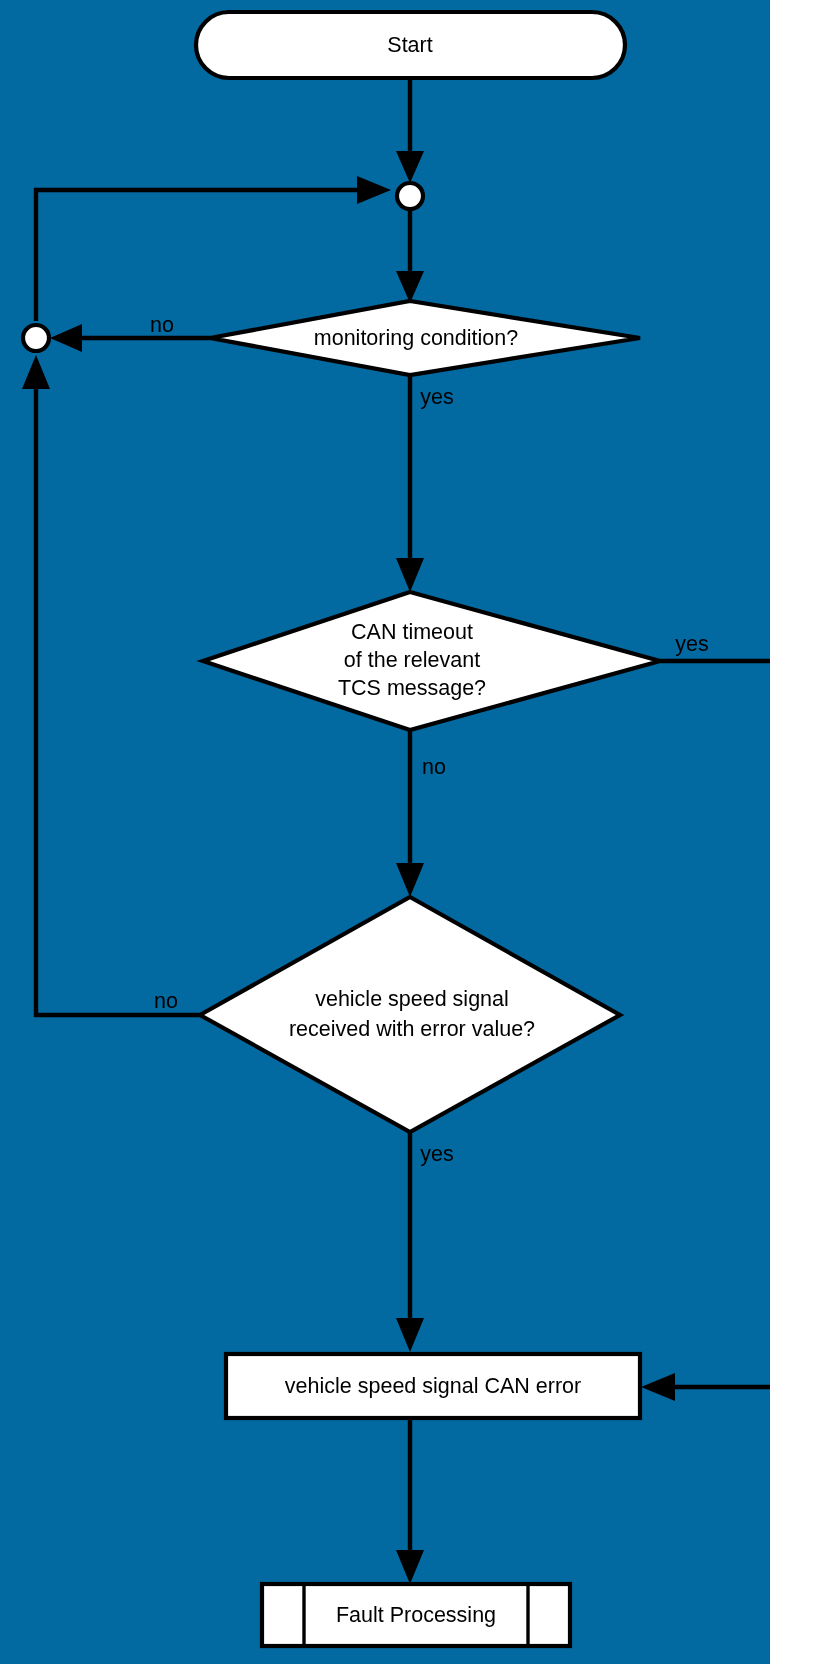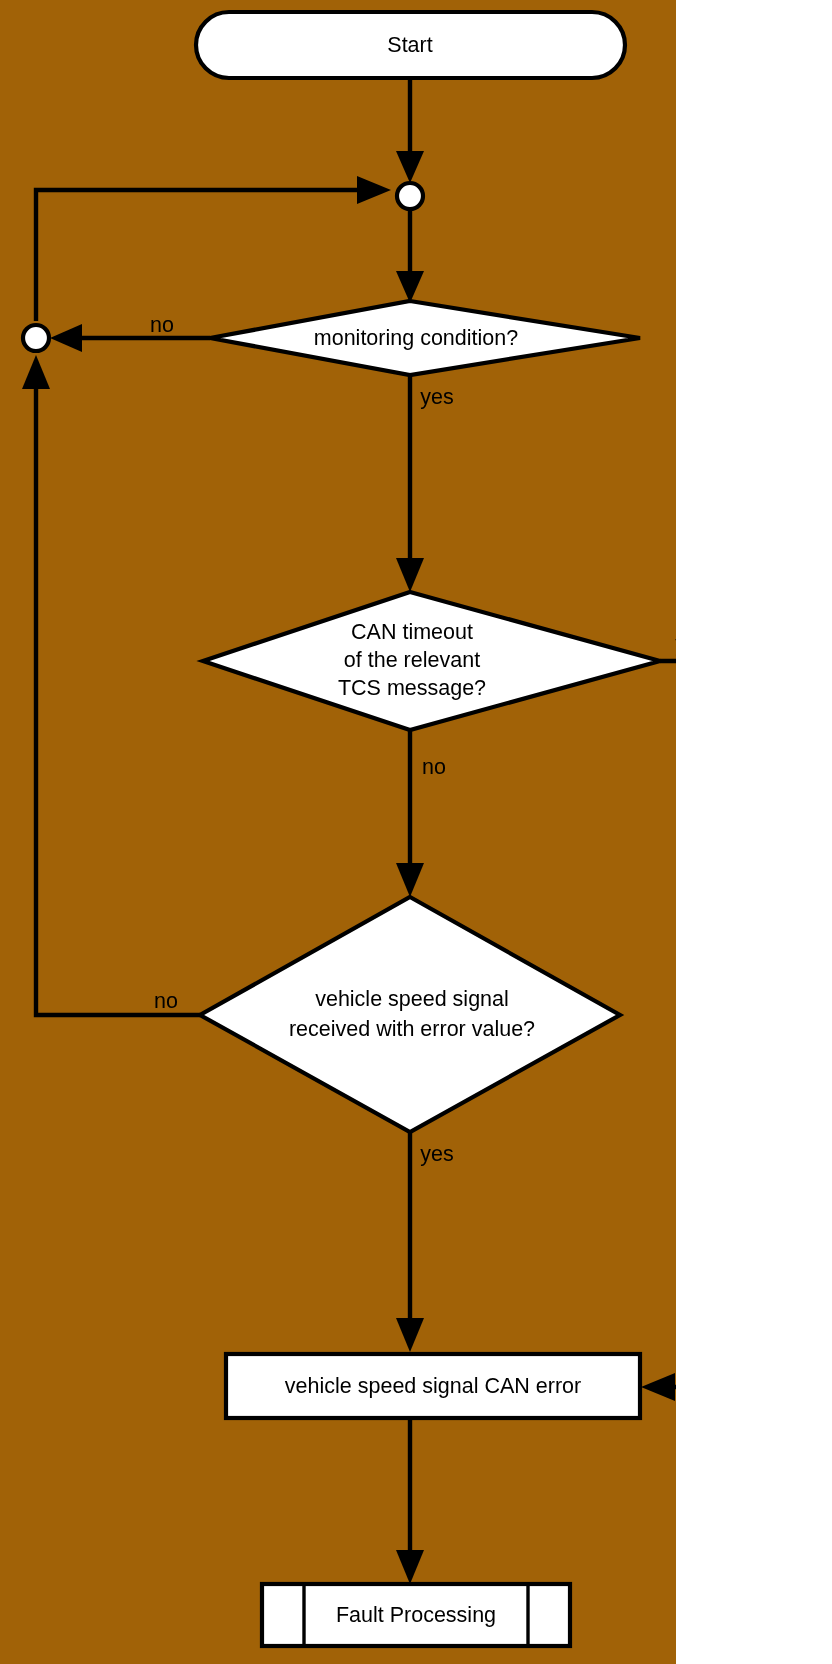--- a/index.html
+++ b/index.html
@@ -7,23 +7,23 @@
     padding: 0;
     background: #ffffff;
   }
   body {
     width: 832px;
     height: 1664px;
     font-family: "Liberation Sans", sans-serif;
   }
   #flowchart-root {
     position: relative;
-    width: 676px;
+    width: 770px;
     height: 1664px;
-    background: #a16207;
+    background: #0369a1;
     overflow: hidden;
   }
   svg.chart-svg {
     display: block;
     width: 832px;
     height: 1664px;
   }
   .shape-stroke {
     fill: #ffffff;
     stroke: #000000;

